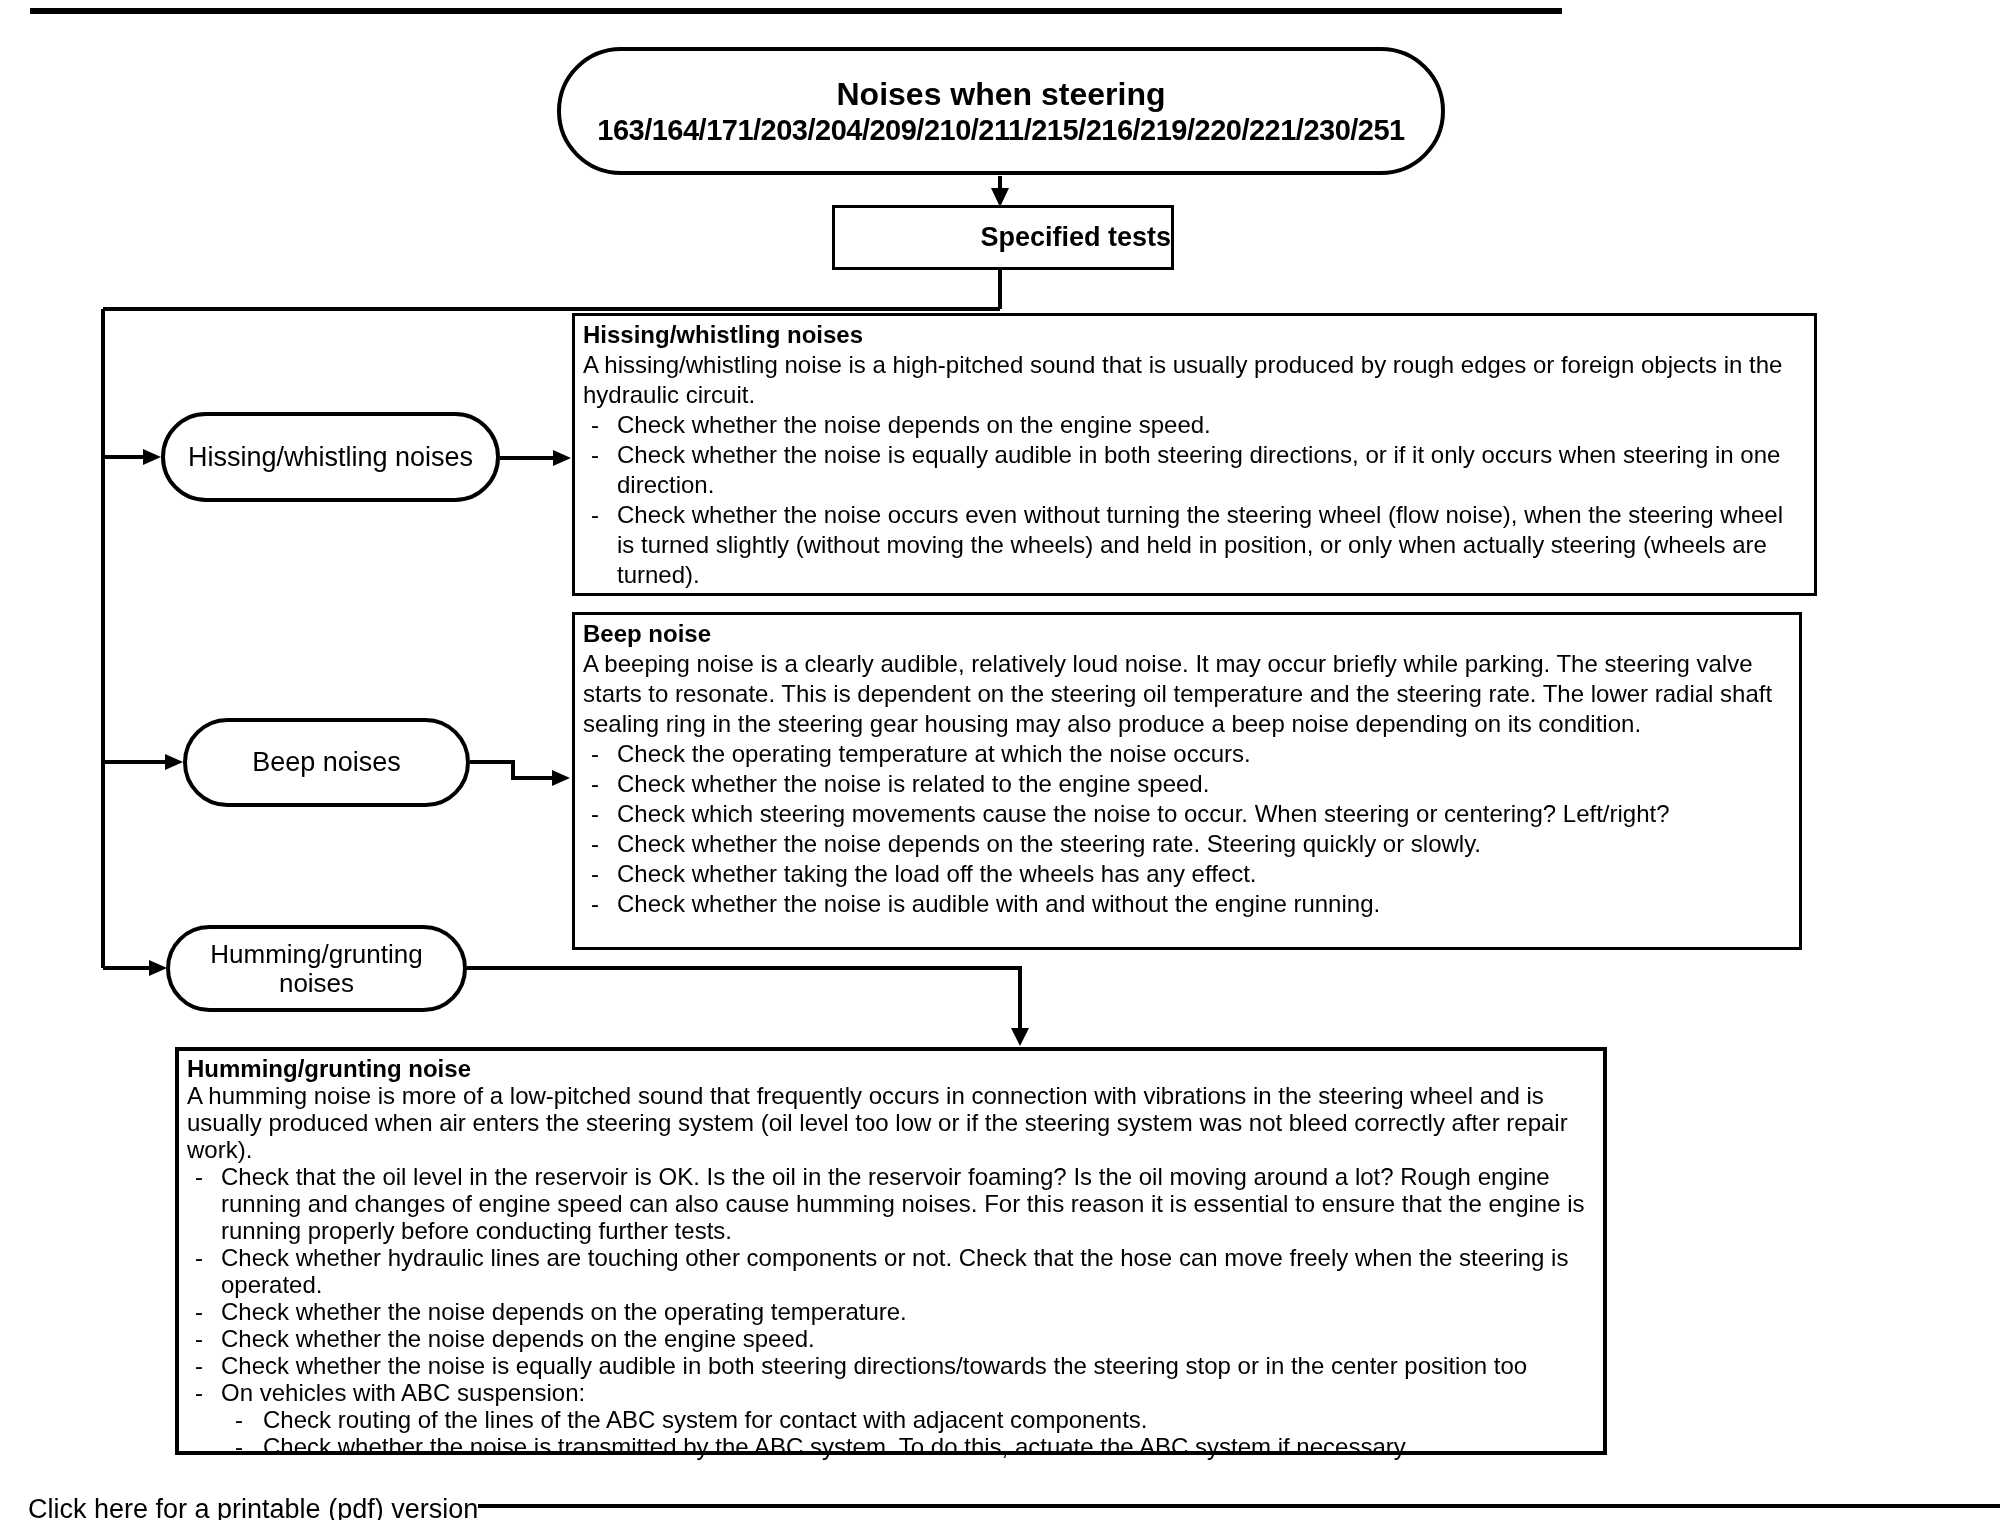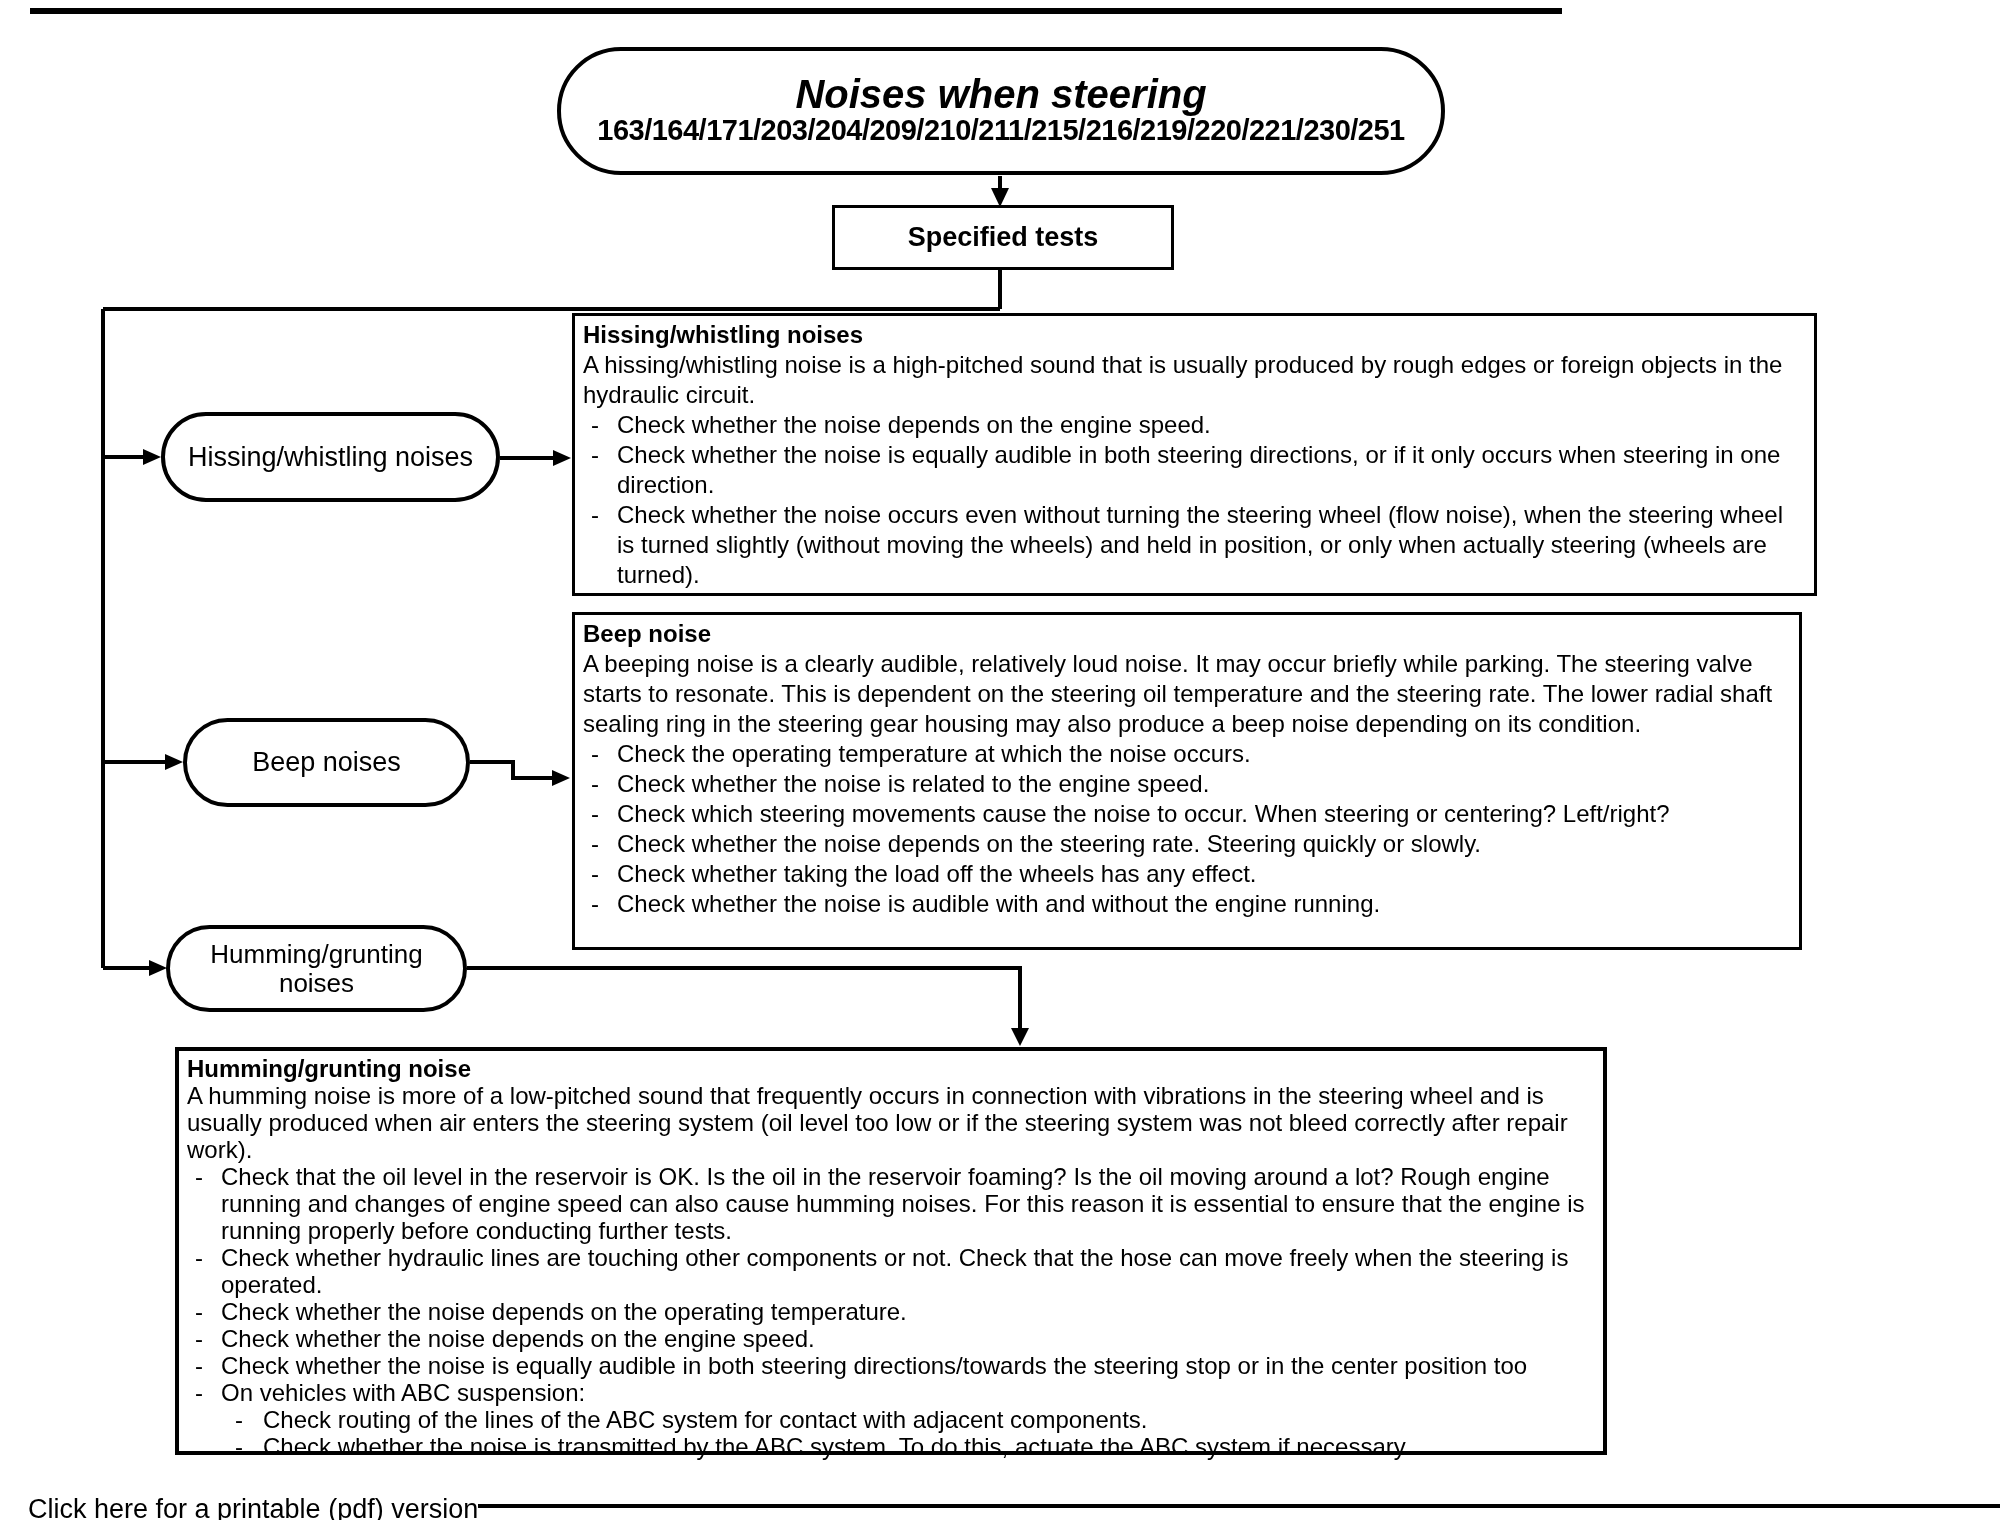--- a/index.html
+++ b/index.html
@@ -15,27 +15,27 @@
     border:4px solid #000;border-radius:60px;
     display:flex;align-items:center;justify-content:center;text-align:center;
     font-size:27px;line-height:29px;
   }
   
   .title-oval{
     border:4px solid #000;border-radius:68px;
     display:flex;flex-direction:column;align-items:center;justify-content:center;
     text-align:center;font-weight:bold;
   }
-  .title-oval .t1{font-size:40px;line-height:38px;font-style:italic;}
+  .title-oval .t1{font-size:32px;line-height:38px;}
   .title-oval .t2{font-size:29px;line-height:34px;letter-spacing:-0.5px;}
 
   
   .rect{border:3px solid #000;}
   .spec-box{
-    display:flex;align-items:center;justify-content:center;
+    display:flex;align-items:center;justify-content:flex-end;
     font-weight:bold;font-size:27px;
   }
   .textbox{font-size:24px;padding:4px 8px 0 8px;}
   .textbox .hd{font-weight:bold;}
   .box-a{line-height:30px;}
   .box-b{line-height:30px;}
   .box-c{line-height:27px;border-width:4px;}
   .bullet{position:relative;padding-left:34px;}
   .bullet::before{content:"-";position:absolute;left:8px;top:0;}
   .subbullet{position:relative;padding-left:76px;}

